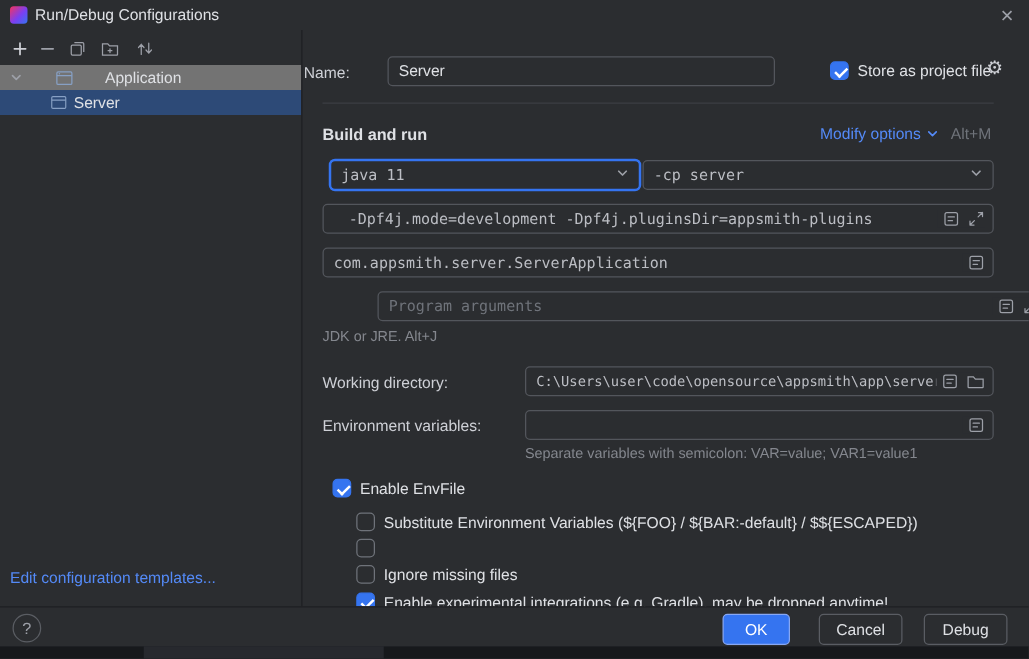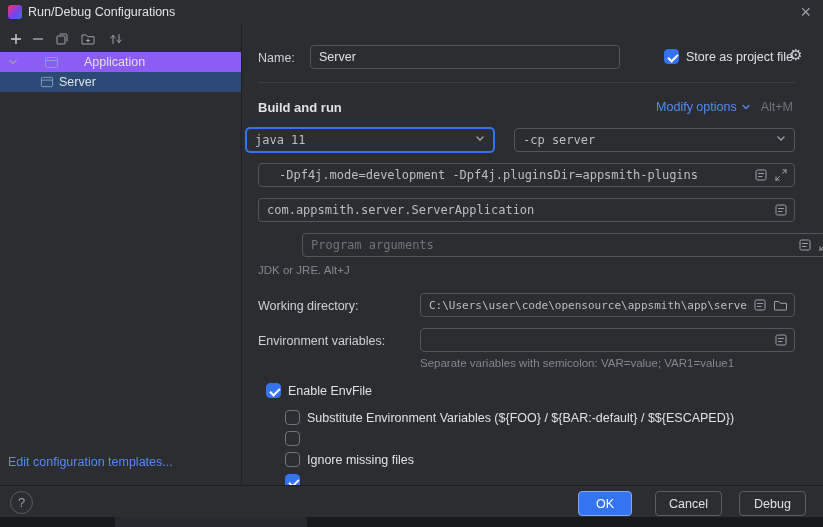--- a/index.html
+++ b/index.html
@@ -102,21 +102,21 @@
       <path d="M2 4h4.2l1.5 1.7H14v6.8a.5.5 0 0 1-.5.5H2z" fill="none" stroke="#9da0a8"></path>
       <path d="M8 8v3M6.5 9.5h3" stroke="#9da0a8" stroke-linecap="round"></path>
     </svg>
 </div>
 <div class="abs tbar-icon" style="left:108px;" data-interactable="true">
   <svg width="16" height="16" viewBox="0 0 16 16">
       <path d="M5 12.5v-8M5 4.5L2.8 7M5 4.5L7.2 7M11 3.5v8M11 11.5L8.8 9M11 11.5l2.2-2.5" fill="none" stroke="#9da0a8" stroke-linecap="round" stroke-linejoin="round"></path>
     </svg>
 </div>
 
-<div class="abs tree-row" style="left:0;top:52px;background:#8b5cf6;padding-left:8px;gap:20px;" data-interactable="true">
+<div class="abs tree-row" style="left:0;top:52px;background:#737373;padding-left:8px;gap:20px;" data-interactable="true">
   <span data-interactable="false" style="display:flex;">
     <svg width="10" height="10" viewBox="0 0 10 10">
         <path d="M2 3.5l3 3 3-3" fill="none" stroke="#9da0a8" stroke-width="1.3" stroke-linecap="round" stroke-linejoin="round"></path>
       </svg>
   </span>
   <span data-interactable="false" style="display:flex;margin-left:6px;">
     <svg width="15" height="15" viewBox="0 0 15 15">
         <rect x="1.5" y="2.5" width="12" height="10" rx="1" fill="none" stroke="#87a0c4"></rect>
         <path d="M1.5 5.5h12" stroke="#87a0c4"></path>
         <circle cx="3.5" cy="4" r=".6" fill="#87a0c4"></circle>
@@ -131,21 +131,21 @@
         <path d="M1.5 5.5h12" stroke="#87a0c4"></path>
       </svg>
   </span>
   <span class="lbl" data-interactable="false">Server</span>
 </div>
 
 <div class="abs link" style="left:8px;top:455px;" data-interactable="true">Edit configuration templates...</div>
 
 <div class="abs side-divider" data-interactable="false"></div>
 
-<div class="abs form-label" style="left:258px;top:51px;text-align:center;" data-interactable="false">Name:</div>
+<div class="abs form-label" style="left:243px;top:51px;text-align:center;" data-interactable="false">Name:</div>
 <div class="abs field sans" style="left:310px;top:45px;width:310px;" data-interactable="true">
   <span data-interactable="false">Server</span>
 </div>
 <div class="abs cb-row" style="left:664px;top:49px;text-align:center;" data-interactable="true">
   <span class="cb checked" data-interactable="false"></span>
   <span data-interactable="false">Store as project file</span>
 </div>
 <div class="abs gear" style="left:789px;top:47px;" data-interactable="true">⚙</div>
 
 <div class="abs divider-h" style="left:258px;top:82px;width:537px;" data-interactable="false"></div>
@@ -154,21 +154,21 @@
 <div class="abs" style="right:30px;top:100px;display:flex;align-items:center;gap:10px;">
   <span class="link" style="display:flex;align-items:center;gap:4px;" data-interactable="true">
     <span data-interactable="false">Modify options</span>
     <svg width="10" height="10" viewBox="0 0 10 10">
         <path d="M2 3.5l3 3 3-3" fill="none" stroke="#548af7" stroke-width="1.3" stroke-linecap="round" stroke-linejoin="round"></path>
       </svg>
   </span>
   <span class="shortcut" data-interactable="false">Alt+M</span>
 </div>
 
-<div class="abs combo focused" style="left:246px;top:128px;width:248px;padding-right:26px;" data-interactable="true">
+<div class="abs combo focused" style="left:264px;top:128px;width:248px;padding-right:26px;" data-interactable="true">
   <span class="mono-light" data-interactable="false">java 11</span>
   <span class="combo-chev" data-interactable="false">
     <svg width="12" height="12" viewBox="0 0 12 12">
         <path d="M3 4.5l3 3 3-3" fill="none" stroke="#9da0a8" stroke-width="1.4" stroke-linecap="round" stroke-linejoin="round"></path>
       </svg>
   </span>
 </div>
 <div class="abs combo" style="left:514px;top:128px;width:281px;padding-right:26px;" data-interactable="true">
   <span class="mono-light" data-interactable="false">-cp server</span>
   <span class="combo-chev" data-interactable="false">
@@ -268,20 +268,21 @@
 </div>
 <div class="abs cb-row" style="left:285px;top:431px;" data-interactable="true">
   <span class="cb" data-interactable="false"></span>
 </div>
 <div class="abs cb-row" style="left:285px;top:452px;" data-interactable="true">
   <span class="cb" data-interactable="false"></span>
   <span data-interactable="false">Ignore missing files</span>
 </div>
 <div class="abs cb-row" style="left:285px;top:474px;" data-interactable="true">
   <span class="cb checked" data-interactable="false"></span>
+  <span data-interactable="false">Enable experimental integrations (e.g. Gradle), may be dropped anytime!</span>
 </div>
 
 <div class="abs footer" data-interactable="false">
   <div class="help-btn" data-interactable="true">?</div>
   <button class="btn primary" style="left:578px;width:54px;" data-interactable="true">OK</button>
   <button class="btn" style="left:655px;width:67px;" data-interactable="true">Cancel</button>
   <button class="btn" style="left:739px;width:67px;" data-interactable="true">Debug</button>
 </div>
 
 <div class="abs bottom-strip" data-interactable="false"></div>

